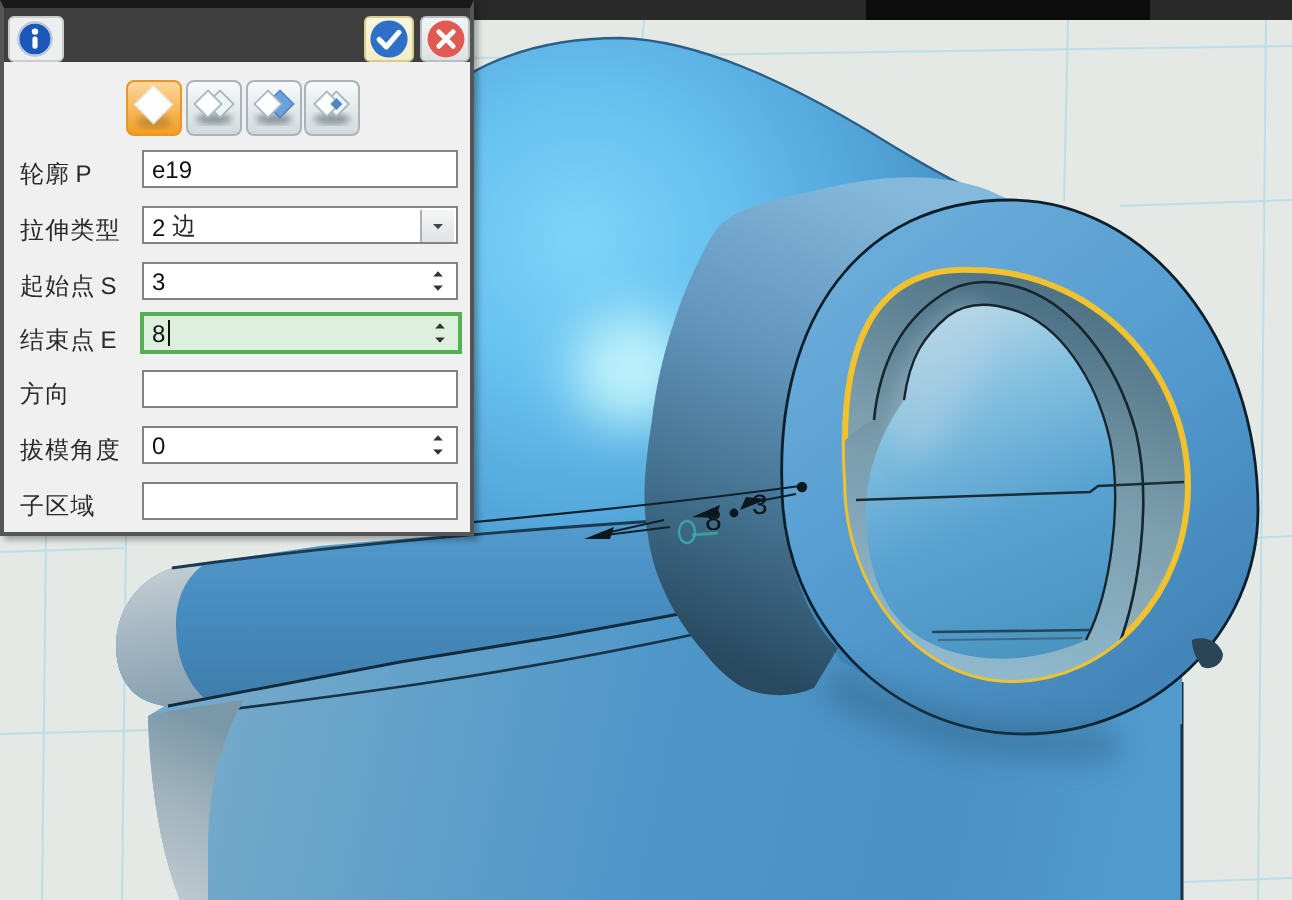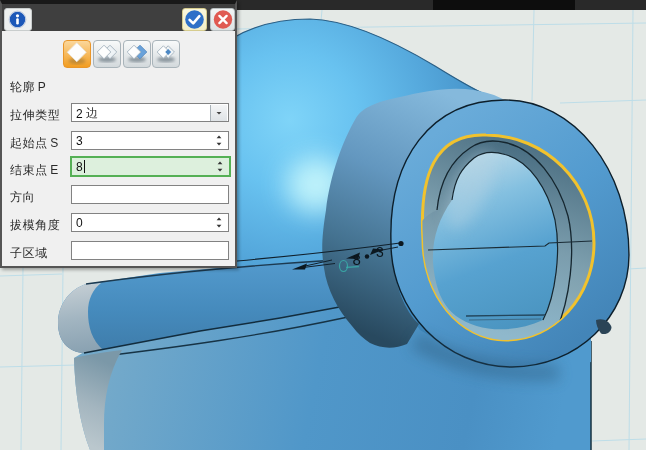--- a/index.html
+++ b/index.html
@@ -252,20 +252,23 @@
             <path transform="translate(37.8,12.0) scale(0.011719,-0.011719)" d="M298 238Q301 266 298 294Q349 291 401 291H837Q778 139 653 34Q701 4 762 -15Q862 -47 967 -38Q943 -72 946 -113Q757 -123 599 -7Q437 -116 243 -117Q232 -76 208 -41Q389 -57 542 39Q452 122 386 240Q342 240 298 238ZM864 578Q916 578 968 581Q965 553 968 525Q916 527 864 527H768Q767 416 767 364H405Q405 445 405 527H354Q303 527 251 525Q254 553 251 581Q303 578 354 578H405Q405 634 402 689Q440 685 478 689Q476 634 475 578H698Q698 631 696 684Q734 680 772 684Q769 631 768 578ZM162 758H546L484 811L533 869L617 797L584 758H871Q923 758 975 760Q972 732 975 704Q923 707 871 707H231L233 248Q234 7 96 -118Q71 -84 29 -77Q167 16 163 248ZM458 240Q520 139 595 76Q681 145 733 240ZM475 527Q475 473 475 415H697Q698 469 698 527Z" fill="#2a2a2a"></path>
           </svg>
         </div>
         <div style="position:absolute;left:8px;top:214px;width:64px;height:16px">
           <svg width="62" height="16" style="position:absolute;left:0;top:0;overflow:visible">
             <path transform="translate(0.0,12.0) scale(0.011719,-0.011719)" d="M969 415Q965 380 969 345Q905 349 841 349H539V9Q539 -37 508 -66Q460 -109 347 -104Q359 -52 322 -13Q355 -17 400.0 -17.5Q445 -18 456 -10Q465 -2 465 37V349H146Q82 349 18 345Q22 380 18 415Q82 412 146 412H465V551L682 739H278Q214 739 150 736Q153 770 150 805Q214 802 278 802H807L813 733Q776 720 745 695L539 517V412H841Q905 412 969 415Z" fill="#2a2a2a"></path>
             <path transform="translate(12.6,12.0) scale(0.011719,-0.011719)" d="M735 678Q771 650 812 630Q718 497 620 387Q747 274 862 149L802 93Q689 216 564 327Q417 176 261 77Q242 119 202 142Q386 254 508 376Q386 479 255 570L302 637Q438 543 564 436Q658 552 735 678ZM964 802Q961 775 964 748Q912 750 859 750H138V-4H981V-54H66L65 800H859Q912 800 964 802Z" fill="#2a2a2a"></path>
             <path transform="translate(25.2,12.0) scale(0.011719,-0.011719)" d="M899 698 834 663 769 780 835 816ZM739 162Q673 350 679 605H409Q361 605 313 603Q315 629 313 655Q361 653 409 653H678L676 839Q713 835 750 839L747 653H873Q921 653 969 655Q967 629 969 603Q921 605 873 605H747Q743 398 781 252Q824 376 836 474Q876 466 917 466Q893 302 813 158Q850 70 910 -1Q910 64 906 127Q940 105 981 106Q989 11 977 -85Q977 -98 968 -109Q945 -130 918 -112Q826 -22 770 90Q678 -42 549 -121Q532 -83 496 -61Q563 -23 629.0 34.0Q695 91 739 162ZM293 46Q424 68 532 107L649 151L653 109Q440 24 324 -33Q320 11 293 46ZM425 177H357V495L603 494V177H535V226H425ZM535 447H425V270H535ZM-4 100Q69 122 137 156V513H91Q51 513 10 510Q13 537 10 565Q51 562 91 562H137V682Q137 752 134 821Q165 817 196 821Q193 752 193 682V562L305 565Q303 537 305 510L193 513V186L293 245L300 201Q173 124 111 83L27 23Q19 70 -4 100Z" fill="#2a2a2a"></path>
           </svg>
         </div>
+  <div class="fld" style="top:44px">
+          <span class="ftx">e19</span>
+        </div>
   <div class="fld" style="top:72px">
           <span class="ftx" style="top:1px">2 <svg width="14" height="16" style="overflow:visible;vertical-align:-3px">
               <path transform="translate(0.0,12.0) scale(0.011719,-0.011719)" d="M578 -114Q338 -116 217 13L71 -105Q52 -69 25 -38L180 54V374H146Q85 374 24 371Q27 404 24 437Q85 434 146 434H253V57Q333 2 404 -19Q459 -33 578 -34L965 -37Q925 -65 928 -114ZM249 592Q172 686 84 769L139 828Q231 741 311 644ZM525 438V544H457Q396 544 335 541Q338 574 335 607Q396 604 457 604H525V693Q525 767 522 842Q562 837 602 842Q599 767 599 693V604H868V129Q868 87 837 58Q795 20 678 21Q690 72 654 111Q687 107 732.0 106.5Q777 106 786.0 113.0Q795 120 795 152V544H599V438Q599 298 531.5 192.0Q464 86 358 36Q341 79 297 96Q399 129 462.0 219.5Q525 310 525 438Z" fill="#2a2a2a"></path>
             </svg></span>
      <div style="position:absolute;right:1px;top:1px;width:16px;height:16px;background:linear-gradient(#f4f5f6,#dfe3e6);border-left:1px solid #aab2b8">
      <svg width="16" height="16">
               <path d="M5.5 7 L8 9.6 L10.5 7 Z" fill="#444"></path>
             </svg></div>
   </div>
   <div class="fld" style="top:99.5px">

